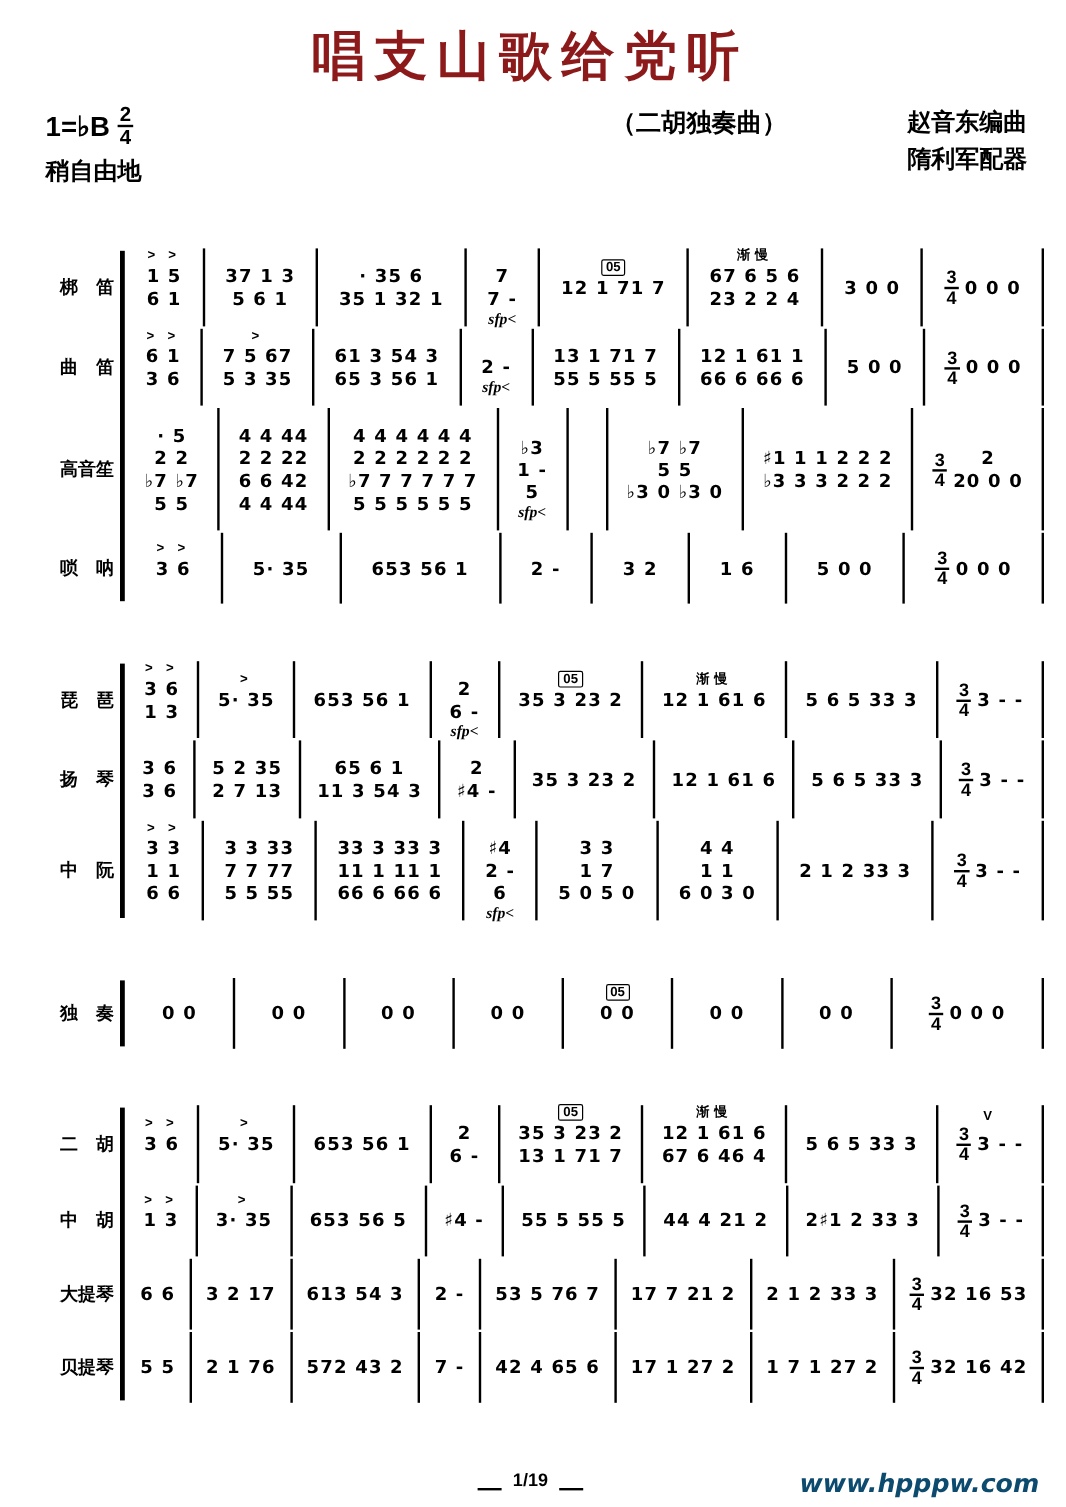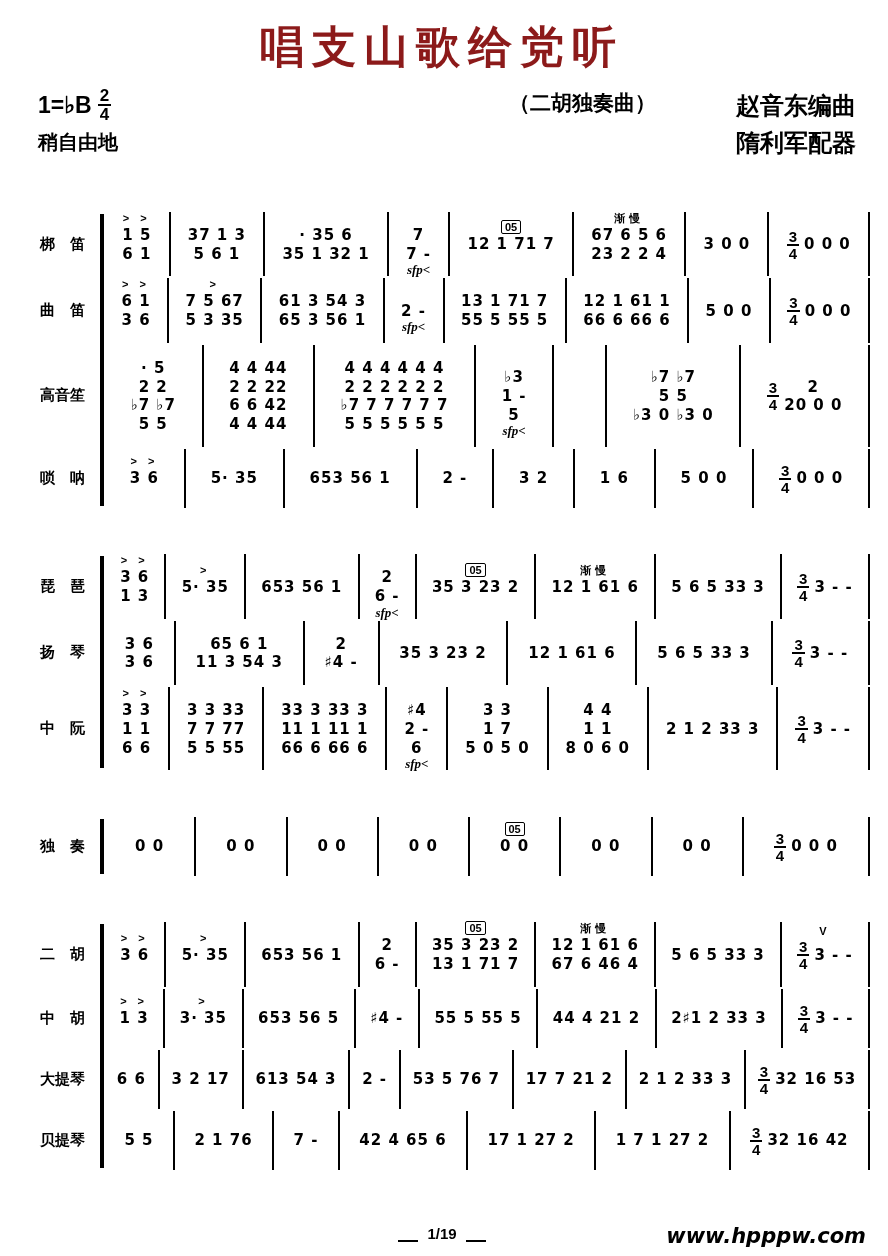--- a/index.html
+++ b/index.html
@@ -9,44 +9,44 @@
   .title{font-family:"Liberation Serif",serif;font-weight:bold;font-size:44px;color:#8c1a1a;
          text-align:center;margin:8px 0 10px;letter-spacing:8px;}
   .subhead{display:flex;align-items:flex-start;margin-bottom:6px;}
   .subhead .left{width:215px;}
   .keyline{font-size:23px;font-weight:bold;display:flex;align-items:center;gap:6px;padding-left:24px;}
   .frac{display:inline-flex;flex-direction:column;align-items:center;line-height:1;font-weight:bold;font-size:15px;}
   .frac span:first-child{border-bottom:2px solid #000;padding:0 2px;}
   .keyline .frac{font-size:17px;}
   .tempo{font-size:20px;font-weight:bold;padding-left:24px;margin-top:6px;}
   .subhead .center{flex:1;text-align:right;font-size:21px;line-height:1.55;font-weight:bold;}
-  .subhead .right{width:200px;text-align:right;font-size:24px;line-height:1.55;font-weight:bold;padding-right:14px;}
+  .subhead .right{width:200px;text-align:right;font-size:20px;line-height:1.55;font-weight:bold;padding-right:14px;}
   .score{flex:1;display:flex;flex-direction:column;justify-content:space-evenly;margin-top:2px;}
   .group{position:relative;margin:2px 0;}
   .group::before{content:"";position:absolute;left:86px;top:4px;bottom:4px;width:4px;background:#000;}
   .part-row{display:flex;align-items:center;margin:2px 0;}
-  .part-label{width:86px;box-sizing:border-box;padding-right:15px;text-align:right;
+  .part-label{width:86px;box-sizing:border-box;padding-right:5px;text-align:right;
               font-size:15px;font-weight:bold;flex-shrink:0;}
   .measures{flex:1;display:flex;align-items:stretch;margin-left:5px;}
   .measure{flex:1 1 auto;display:flex;flex-direction:column;justify-content:center;
            border-right:2px solid #000;padding:0 3px;min-width:0;}
   .above{min-height:14px;font-size:11px;font-weight:bold;text-align:center;line-height:1.15;letter-spacing:4px;}
   .box{border:1.5px solid #000;padding:0 3px;border-radius:2px;letter-spacing:0;font-size:11px;}
   .mbody{display:flex;align-items:center;justify-content:center;gap:5px;}
   .voices{display:flex;flex-direction:column;align-items:center;}
   .voice{font-family:"DejaVu Sans",sans-serif;font-weight:bold;font-size:15px;line-height:1.25;
          letter-spacing:1px;white-space:nowrap;}
   .below{min-height:13px;font-size:13px;text-align:center;line-height:1;
          font-family:"Liberation Serif",serif;font-style:italic;font-weight:bold;}
   .footer{position:relative;height:34px;margin-top:2px;flex-shrink:0;}
   .pagenum{position:absolute;left:0;right:0;bottom:6px;display:flex;justify-content:center;
            align-items:flex-end;gap:9px;font-size:15px;font-weight:bold;}
   .rule{display:inline-block;width:20px;height:11px;border-bottom:2px solid #000;}
   .watermark{position:absolute;right:4px;bottom:0;font-family:"DejaVu Sans",sans-serif;
-             font-style:italic;font-weight:bold;font-size:21px;color:#000000;}
+             font-style:italic;font-weight:bold;font-size:21px;color:#0c4a6e;}
 </style>
 </head>
 <body>
 
 <div class="page">
 
   <h1 class="title" style="color: rgb(140, 26, 26);">唱支山歌给党听</h1>
 
   <div class="subhead">
     <div class="left">
@@ -303,20 +303,30 @@
                   <div class="voice">♭7 ♭7</div>
                   <div class="voice">5 5</div>
                   <div class="voice">♭3 0 ♭3 0</div>
                 </div>
               </div>
               <div class="below"></div>
             </div>
             <div class="measure">
               <div class="above"></div>
               <div class="mbody">
+                <div class="voices">
+                  <div class="voice">♯1 1 1 2 2 2</div>
+                  <div class="voice">♭3 3 3 2 2 2</div>
+                </div>
+              </div>
+              <div class="below"></div>
+            </div>
+            <div class="measure">
+              <div class="above"></div>
+              <div class="mbody">
                 <span class="frac">
                   <span>3</span>
                   <span>4</span>
                 </span>
                 <div class="voices">
                   <div class="voice">2</div>
                   <div class="voice">20 0 0</div>
                 </div>
               </div>
               <div class="below"></div>
@@ -499,20 +509,30 @@
                   <div class="voice">3 6</div>
                   <div class="voice">3 6</div>
                 </div>
               </div>
               <div class="below"></div>
             </div>
             <div class="measure">
               <div class="above"></div>
               <div class="mbody">
                 <div class="voices">
+                  <div class="voice">5 2 35</div>
+                  <div class="voice">2 7 13</div>
+                </div>
+              </div>
+              <div class="below"></div>
+            </div>
+            <div class="measure">
+              <div class="above"></div>
+              <div class="mbody">
+                <div class="voices">
                   <div class="voice">65 6 1</div>
                   <div class="voice">11 3 54 3</div>
                 </div>
               </div>
               <div class="below"></div>
             </div>
             <div class="measure">
               <div class="above"></div>
               <div class="mbody">
                 <div class="voices">
@@ -621,21 +641,21 @@
                 </div>
               </div>
               <div class="below"></div>
             </div>
             <div class="measure">
               <div class="above"></div>
               <div class="mbody">
                 <div class="voices">
                   <div class="voice">4 4</div>
                   <div class="voice">1 1</div>
-                  <div class="voice">8 0 6 0</div>
+                  <div class="voice">6 0 3 0</div>
                 </div>
               </div>
               <div class="below"></div>
             </div>
             <div class="measure">
               <div class="above"></div>
               <div class="mbody">
                 <div class="voices">
                   <div class="voice">2 1 2 33 3</div>
                 </div>
@@ -998,20 +1018,29 @@
                   <div class="voice">5 5</div>
                 </div>
               </div>
               <div class="below"></div>
             </div>
             <div class="measure">
               <div class="above"></div>
               <div class="mbody">
                 <div class="voices">
                   <div class="voice">2 1 76</div>
+                </div>
+              </div>
+              <div class="below"></div>
+            </div>
+            <div class="measure">
+              <div class="above"></div>
+              <div class="mbody">
+                <div class="voices">
+                  <div class="voice">572 43 2</div>
                 </div>
               </div>
               <div class="below"></div>
             </div>
             <div class="measure">
               <div class="above"></div>
               <div class="mbody">
                 <div class="voices">
                   <div class="voice">7 -</div>
                 </div>

